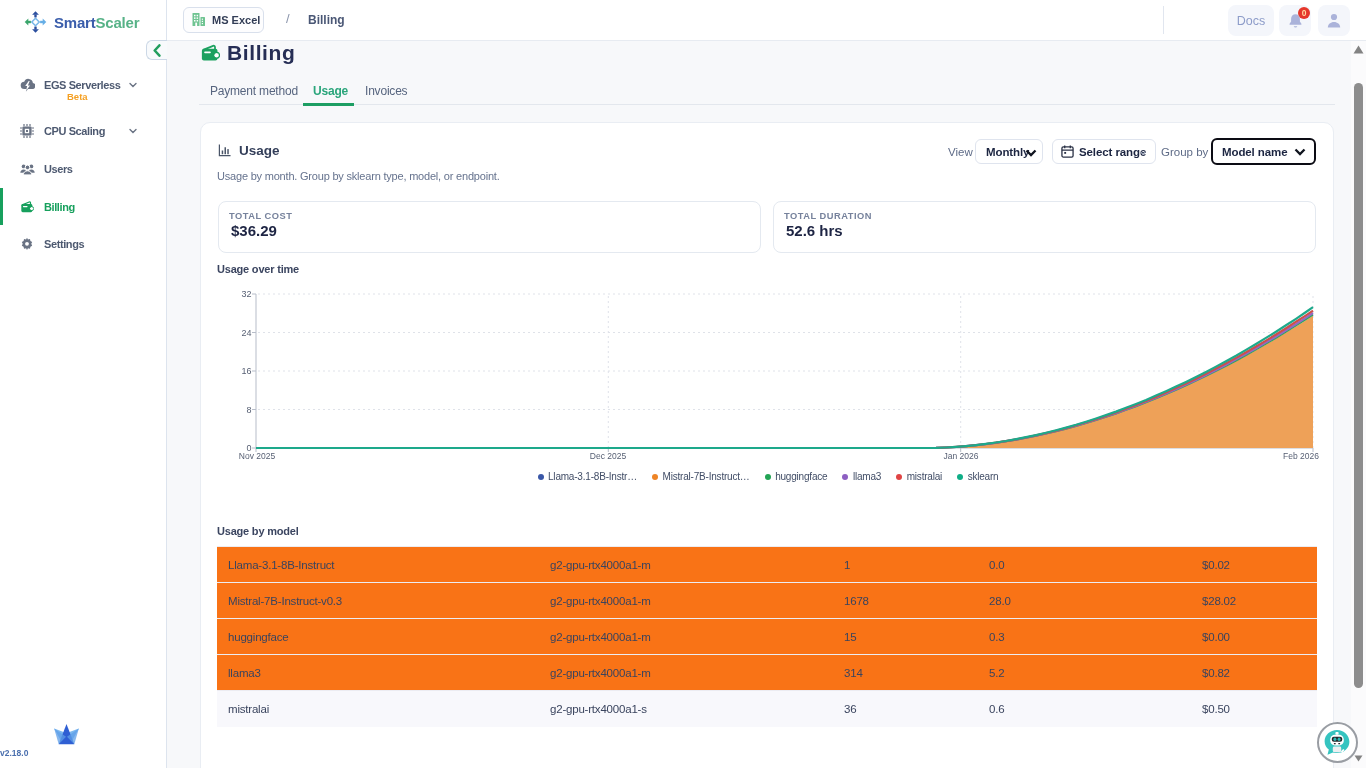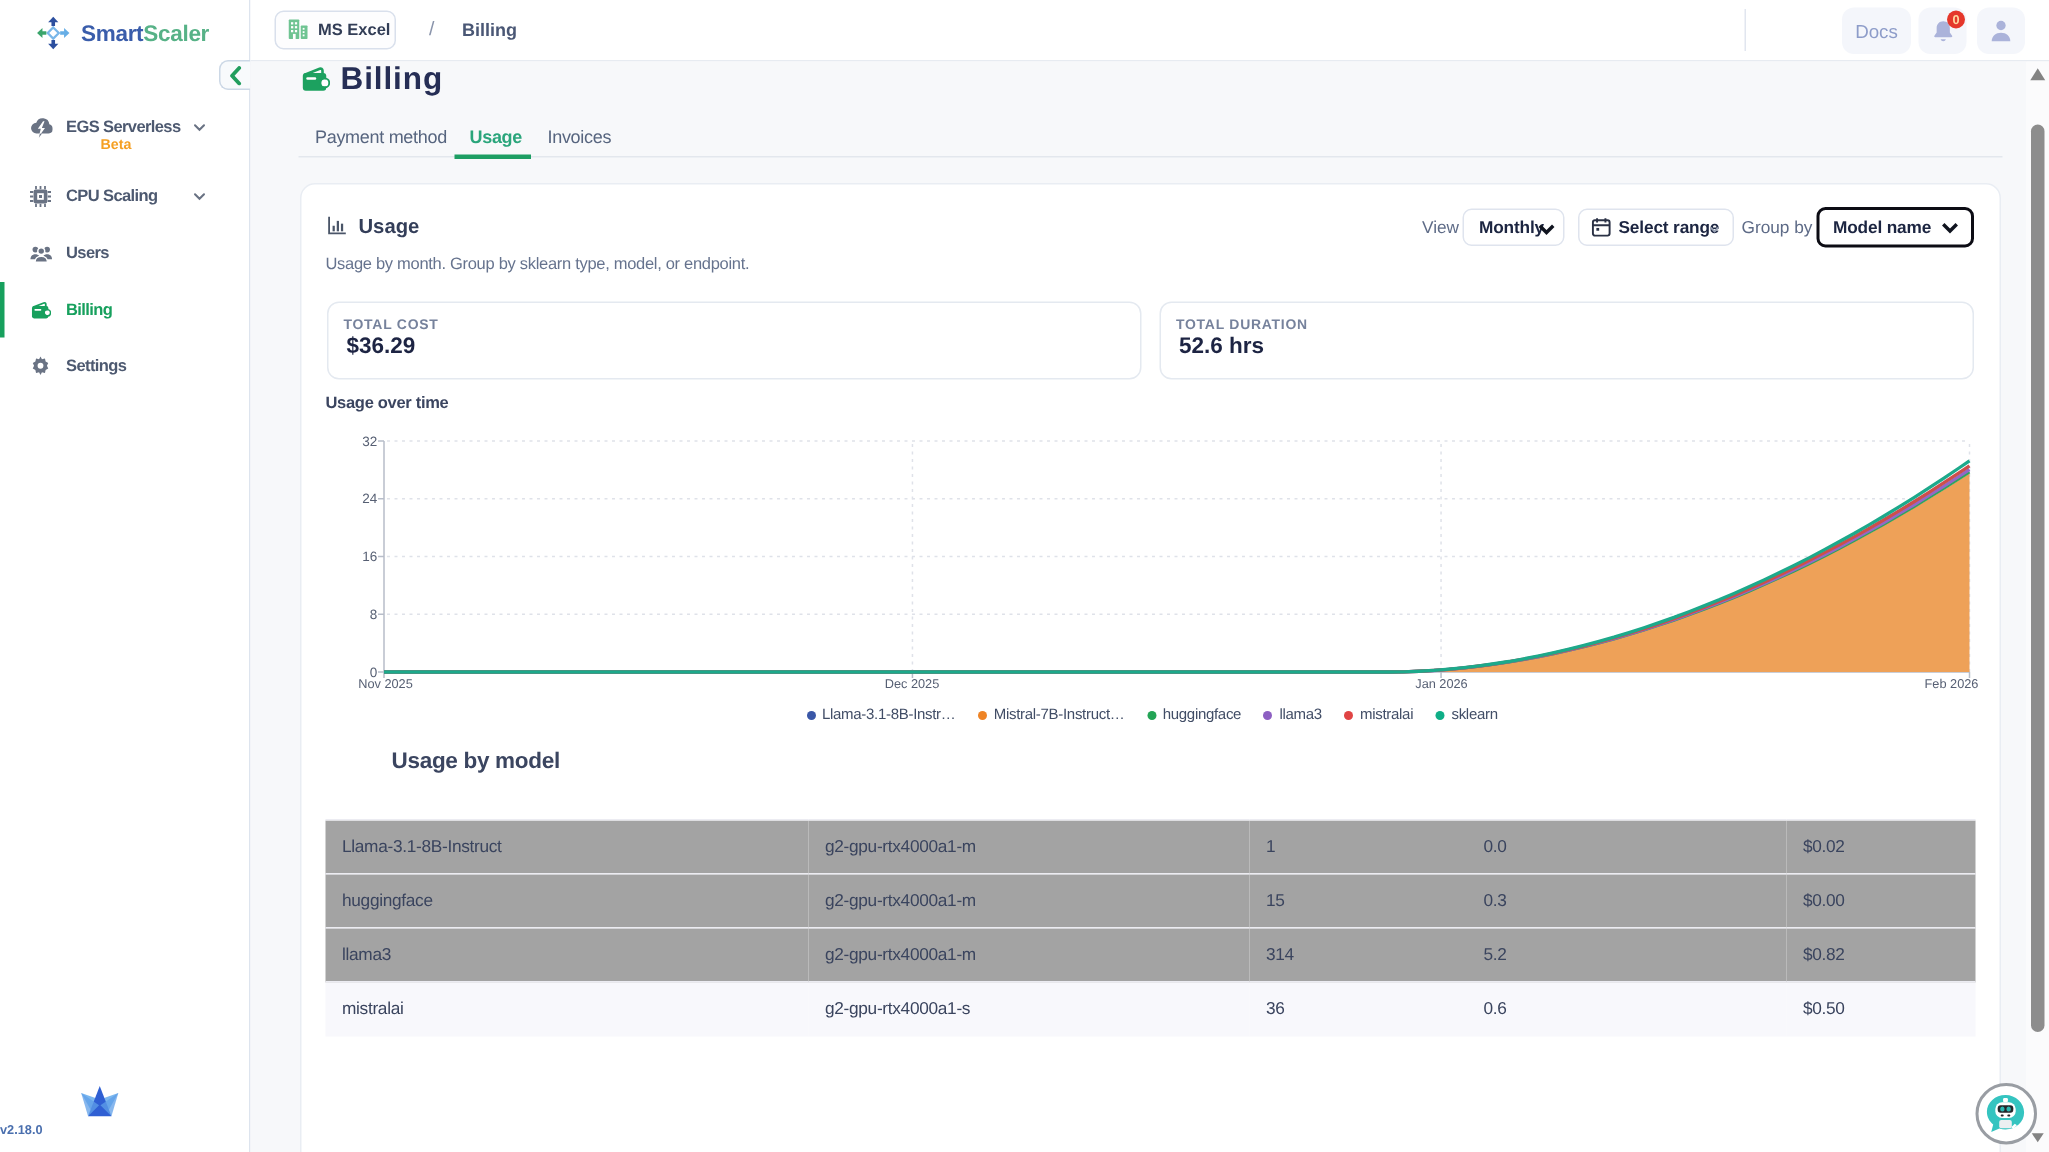--- a/index.html
+++ b/index.html
@@ -53,25 +53,25 @@
 #desc { position:absolute; left:16px; top:47px; font-size:11px; letter-spacing:-0.2px; color:#66738e; }
 .statbox { position:absolute; top:78px; width:543px; height:52px; border:1px solid #e4e9f0; border-radius:8px; background:#fff; }
 #stat1 { left:17px; } #stat2 { left:572px; }
 .statbox .sl { position:absolute; left:10px; top:9px; font-size:9.3px; font-weight:bold; letter-spacing:0.5px; color:#76829c; }
 .statbox .sv { position:absolute; left:12px; top:20px; font-size:15px; font-weight:bold; color:#1d2443; }
 #lbl-chart { position:absolute; left:16px; top:140px; font-size:11px; font-weight:bold; letter-spacing:-0.2px; color:#3b4560; }
 #chart { position:absolute; left:16px; top:163px; }
 #legend { position:absolute; left:0; top:348px; width:1134px; display:flex; justify-content:center; }
 .leg { display:flex; align-items:center; margin:0 7.5px; font-size:10px; color:#414d66; letter-spacing:-0.2px; }
 .leg i { width:6px; height:6px; border-radius:50%; margin-right:4.5px; }
-#lbl-table { position:absolute; left:16px; top:376px; font-size:15px; font-weight:bold; letter-spacing:-0.2px; color:#3b4560;margin-left:44px; }
+#lbl-table { position:absolute; left:16px; top:402px; font-size:11px; font-weight:bold; letter-spacing:-0.2px; color:#3b4560; }
 #tbl { position:absolute; left:16px; top:423px; width:1100px; border-collapse:collapse; font-size:11.5px; letter-spacing:-0.2px; }
 #tbl th { background:#eef0f8; font-weight:normal; text-align:left; height:32px; padding:0 0 0 11px; color:#424e68; }
 #tbl th:first-child { border-radius:8px 0 0 0; } #tbl th:last-child { border-radius:0 8px 0 0; }
-#tbl td { height:36px; padding:0 0 0 11px; color:#3a445e; border-top:1px solid #ececf2; background:#a3a3a3; }
+#tbl td { height:36px; padding:0 0 0 11px; color:#3a445e; border-top:1px solid #ececf2; background:#f97316; }
 #tbl tr.shade td { background:#f8f8fc; }
 
 #sb { position:absolute; left:1351px; top:41px; width:15px; height:727px; background:#fbfbfc; }
 #sb-thumb { position:absolute; left:3px; top:42px; width:9px; height:605px; background:#8d8d8d; border-radius:5px; }
 
 #chat { position:absolute; left:1317px; top:722px; width:41px; height:41px; border-radius:50%; background:#fff; border:2.5px solid #999da3; }
 </style>
 </head>
 <body>
 
@@ -320,20 +320,27 @@
         </colgroup>
       <tbody>
       <tr>
             <td>Llama-3.1-8B-Instruct</td>
             <td>g2-gpu-rtx4000a1-m</td>
             <td>1</td>
             <td>0.0</td>
             <td>$0.02</td>
           </tr>
       <tr>
+            <td>Mistral-7B-Instruct-v0.3</td>
+            <td>g2-gpu-rtx4000a1-m</td>
+            <td>1678</td>
+            <td>28.0</td>
+            <td>$28.02</td>
+          </tr>
+      <tr>
             <td>huggingface</td>
             <td>g2-gpu-rtx4000a1-m</td>
             <td>15</td>
             <td>0.3</td>
             <td>$0.00</td>
           </tr>
       <tr>
             <td>llama3</td>
             <td>g2-gpu-rtx4000a1-m</td>
             <td>314</td>

